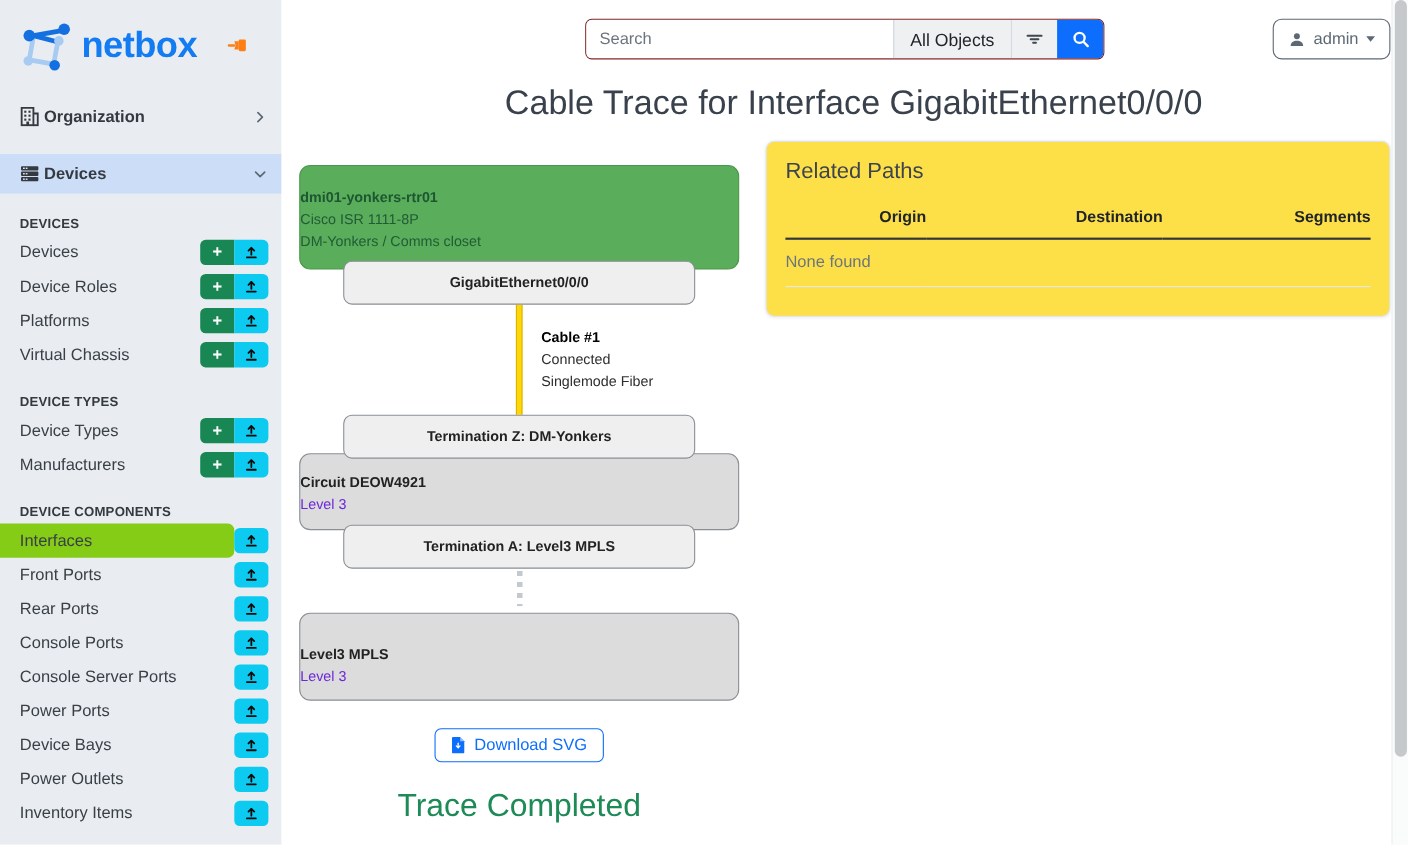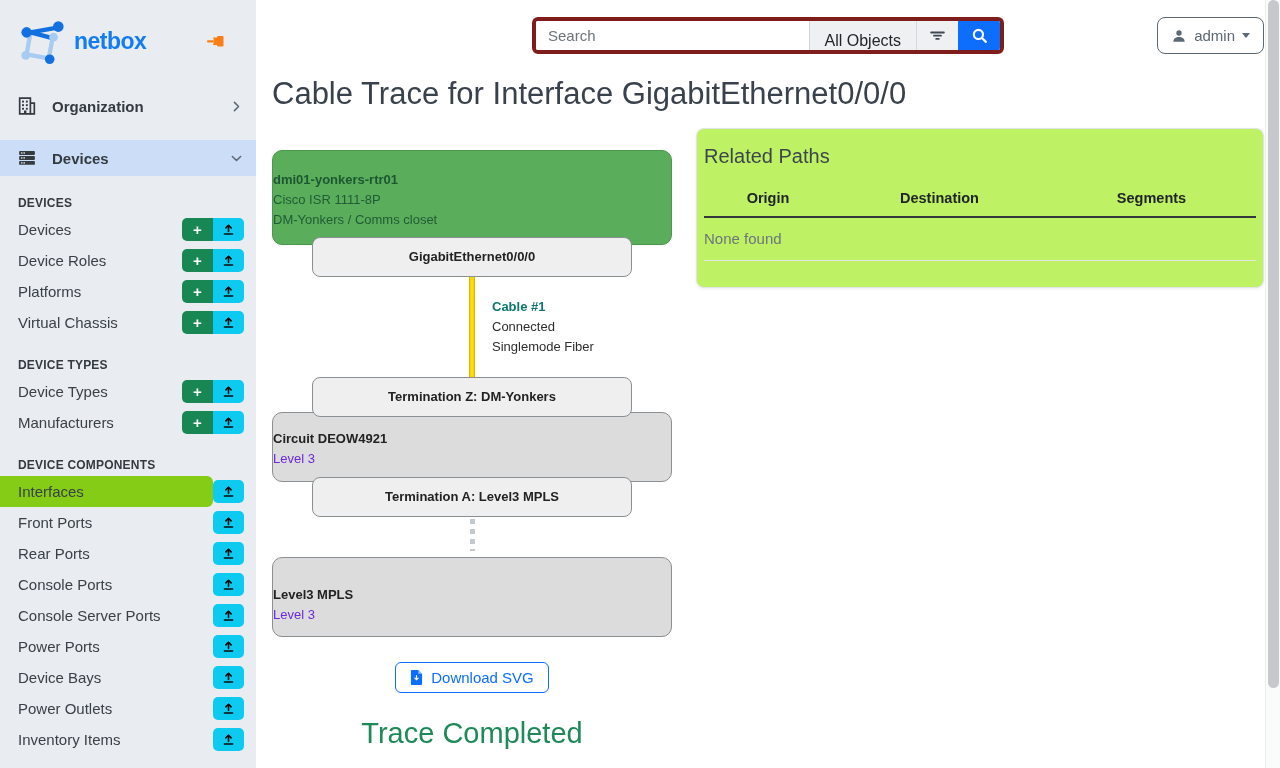--- a/index.html
+++ b/index.html
@@ -2,50 +2,50 @@
 <html><head>
 <meta charset="utf-8">
 <style>
   * { margin:0; padding:0; box-sizing:border-box; }
   html,body { width:1280px; height:768px; overflow:hidden; font-family:"Liberation Sans", sans-serif; background:#fff; }
   .app { position:relative; width:1280px; height:768px; display:flex; }
 
   
   .sidebar { width:256px; height:768px; background:#e9edf1; flex:0 0 256px; overflow:hidden; }
   .brand { display:flex; align-items:center; padding:14px 16px 10px 18px; height:78px; }
-  .brand-text { font-size:23px; font-weight:700; color:#147cf2; letter-spacing:-0.5px; margin-left:8px; }
+  .brand-text { font-size:33px; font-weight:700; color:#147cf2; letter-spacing:-0.5px; margin-left:8px; }
   .pin-btn { margin-left:auto; margin-right:14px; cursor:pointer; display:flex; }
   .side-top { display:flex; align-items:center; height:36px; padding:0 14px 0 18px; margin-top:10px; cursor:pointer; }
   .side-top.active { background:#cbddf7; margin-top:16px; }
   .nav-ic { display:flex; width:22px; color:#343a40; }
-  .nav-lbl { font-size:15px; font-weight:700; color:#343a40; margin-left:12px; }
+  .nav-lbl { font-size:15px; font-weight:700; color:#343a40; margin-left:0; }
   .chev { margin-left:auto; display:flex; }
   .sect-head { font-size:12px; font-weight:700; color:#343a40; letter-spacing:.2px; padding:20px 0 4px 18px; }
   .side-item { display:flex; align-items:center; height:31px; padding-right:12px; }
   .item-label { flex:1; align-self:stretch; display:flex; align-items:center; padding-left:18px; font-size:15px; color:#3a4047; cursor:pointer; border-radius:0 6px 6px 0; }
   .side-item.active .item-label { background:#84cc16; }
   .btn-pair { display:flex; }
   .mini-btn { width:31px; height:23px; display:flex; align-items:center; justify-content:center; border:none; cursor:pointer; }
   .btn-add { background:#198754; color:#fff; font-size:15px; font-weight:700; border-radius:5px 0 0 5px; line-height:1; }
   .btn-import { background:#0dcaf0; border-radius:0 5px 5px 0; }
   .btn-import.solo { border-radius:5px; }
 
   
   .main { flex:1; position:relative; background:#fff; }
   .topbar { position:relative; height:70px; display:flex; align-items:center; justify-content:center; }
-  .search-group { display:flex; height:37px; width:472px; border:4px solid #7f1d1d; border-radius:6px; overflow:hidden; background:#fff; }
+  .search-group { display:flex; height:37px; width:472px; border:1px solid #7f1d1d; border-radius:6px; overflow:hidden; background:#fff; }
   .search-input { flex:1; border:none; outline:none; padding:0 12px; font-size:15px; color:#212529; font-family:"Liberation Sans",sans-serif; }
   .search-input::placeholder { color:#6c757d; }
   .scope-btn { background:#eef0f2; border:none; border-left:1px solid #ced4da; padding:11px 15px; font-size:16px; color:#212529; cursor:pointer; font-family:"Liberation Sans",sans-serif; }
   .filter-btn { background:#eef0f2; border:none; border-left:1px solid #d6dade; width:42px; display:flex; align-items:center; justify-content:center; cursor:pointer; }
   .go-btn { background:#0d6efd; border:none; width:42px; display:flex; align-items:center; justify-content:center; cursor:pointer; }
   .user-btn { position:absolute; right:16px; top:17px; height:37px; display:flex; align-items:center; gap:7px; padding:0 13px; background:#fff; border:1px solid #5c6873; border-radius:8px; color:#5c6873; font-size:15px; cursor:pointer; font-family:"Liberation Sans",sans-serif; }
   .caret-down { width:0; height:0; border-left:4px solid transparent; border-right:4px solid transparent; border-top:5px solid #5c6873; }
 
-  h1.page-title { margin:6px 0 0 16px; font-size:31px; font-weight:400; color:#39424c; }
+  h1.page-title { margin:6px 0 0 16px; font-size:31px; font-weight:400; color:#39424c;text-align:center; }
 
   .content { display:flex; padding:0 16px; margin-top:16px; gap:24px; }
   .trace-col { width:400px; flex:0 0 400px; padding-top:22px; }
 
   .node { border:1px solid #8a8f94; border-radius:10px; position:relative; }
   .node.green { background:#5aad5a; border-color:#4b984b; height:95px; padding-top:19px; z-index:1; }
   .node.green .t1 { font-size:13px; font-weight:700; color:#1d5732; line-height:20px; }
   .node.green .t2 { font-size:13px; color:#215c36; line-height:20px; }
   .node.gray { background:#dcdcdc; }
   .node.gray .t1 { font-size:13px; font-weight:700; color:#222; line-height:20px; }
@@ -53,34 +53,34 @@
   .node.circuit { height:70px; margin-top:-5px; padding-top:16px; z-index:0; }
   .node.farend { height:80px; padding-top:27px; }
 
   .term { width:320px; margin:0 auto; height:40px; background:#efefef; border:1px solid #8a8f94; border-radius:8px; text-align:center; line-height:38px; font-size:13px; font-weight:700; color:#222; position:relative; z-index:2; }
   .term.iface { margin-top:-8px; }
   .term.overlap { margin-top:-5px; }
 
   .cable-seg { position:relative; height:100px; }
   .cable-line { position:absolute; left:197px; top:0; bottom:0; width:6px; background:#ffd60a; border-left:1px solid #d9b500; border-right:1px solid #d9b500; }
   .cable-label { position:absolute; left:220px; top:20px; text-align:left; }
-  .cable-label .c1 { font-size:13px; font-weight:700; color:#0f766e; line-height:20px; }
+  .cable-label .c1 { font-size:13px; font-weight:700; color:#000000; line-height:20px; }
   .cable-label .c2 { font-size:13px; color:#2e2e2e; line-height:20px; }
 
   .dash-seg { position:relative; height:40px; }
   .dash-line { position:absolute; left:198px; top:2px; bottom:6px; width:5px;
     background:repeating-linear-gradient(to bottom, #c3c9cd 0 5px, transparent 5px 10px); }
 
   .dl-btn { display:flex; align-items:center; gap:8px; margin:25px auto 0; padding:0 14px; height:31px; background:#fff; border:1px solid #0d6efd; border-radius:6px; color:#0d6efd; font-size:15px; cursor:pointer; font-family:"Liberation Sans",sans-serif; }
   .trace-status { margin-top:24px; text-align:center; font-size:29px; color:#1d8a57; }
 
-  .card { flex:1; border:1px solid #e0e4e8; border-radius:8px; box-shadow:0 1px 3px rgba(20,30,40,.08); padding:16px 7px; align-self:flex-start; min-height:160px; background:#bef264; }
+  .card { flex:1; border:1px solid #e0e4e8; border-radius:8px; box-shadow:0 1px 3px rgba(20,30,40,.08); padding:16px 17px; align-self:flex-start; min-height:160px; background:#fde047; }
   .card-title { font-size:20px; color:#3d444d; margin-bottom:14px; }
   table.paths { width:100%; border-collapse:collapse; }
-  table.paths th { text-align:center; font-size:14.5px; color:#212529; font-weight:700; padding:8px 0 10px; border-bottom:2px solid #33373b; }
+  table.paths th { text-align:right; font-size:14.5px; color:#212529; font-weight:700; padding:8px 0 10px; border-bottom:2px solid #33373b; }
   table.paths th.c0 { width:128px; } table.paths th.c1 { width:215px; }
   table.paths td { font-size:15px; color:#6c757d; padding:12px 0 13px; border-bottom:1px solid #e4e7ea; }
 
   .scrollbar { position:absolute; right:0; top:0; width:15px; height:768px; background:#fafbfb; border-left:1px solid #eceeef; }
   .scroll-thumb { position:absolute; top:0; left:2px; width:11px; height:688px; background:#c6c9cb; border-radius:7px; }
 </style>
 </head>
 <body>
 
 <div class="app">

